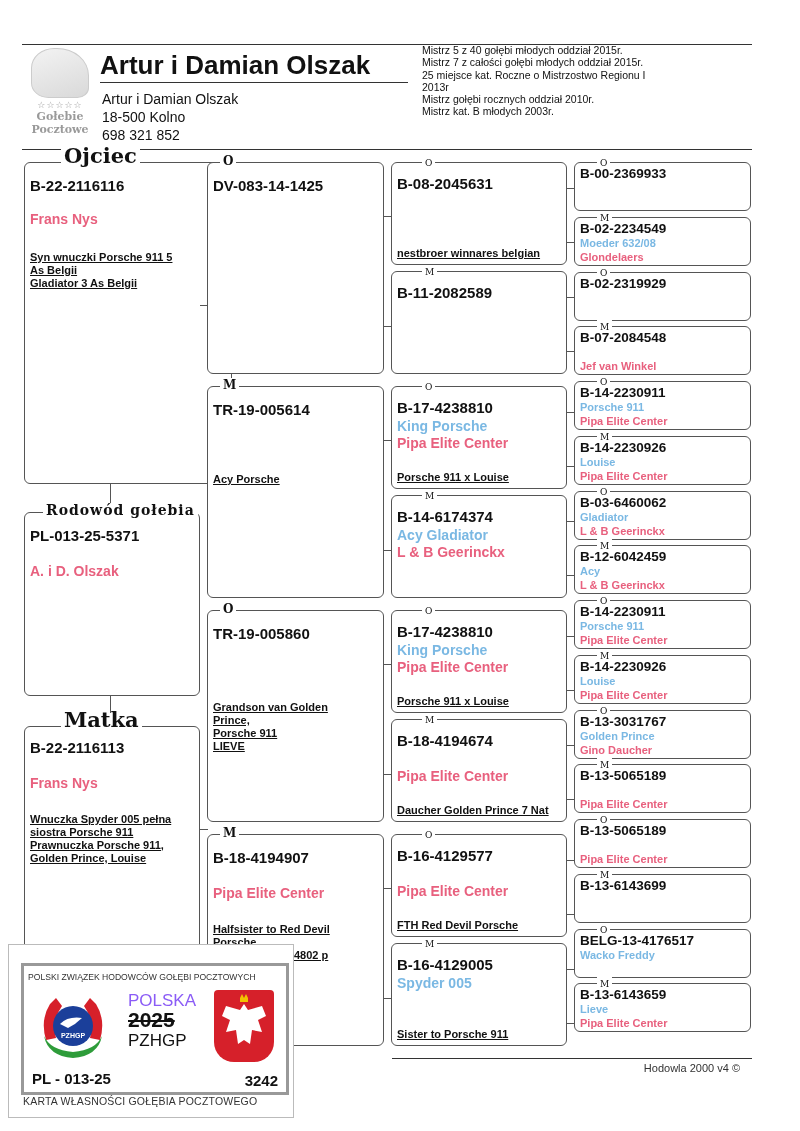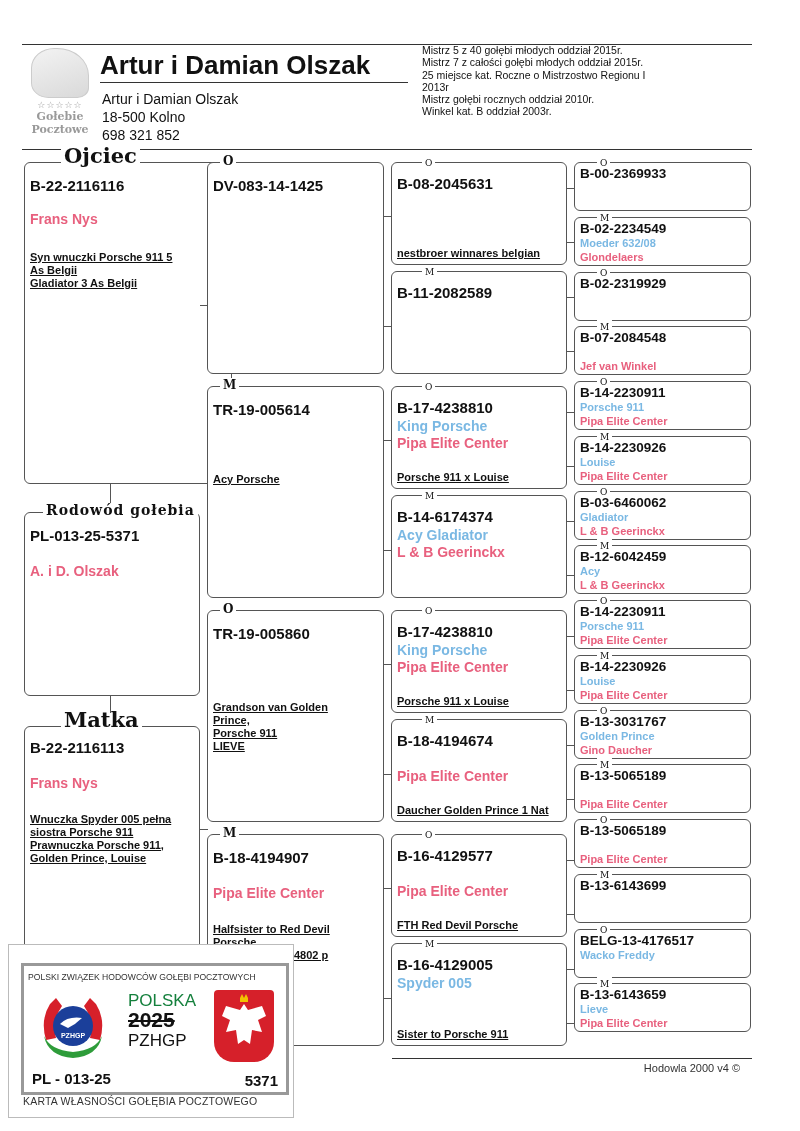--- a/index.html
+++ b/index.html
@@ -45,21 +45,21 @@
   <div>Artur i Damian Olszak</div>
   <div>18-500 Kolno</div>
   <div>698 321 852</div>
 </div>
 <div class="abs achievements">
   <div>Mistrz 5 z 40 gołębi młodych oddział 2015r.</div>
   <div>Mistrz 7 z całości gołębi młodych oddział 2015r.</div>
   <div>25 miejsce kat. Roczne o Mistrzostwo Regionu I</div>
   <div>2013r</div>
   <div>Mistrz gołębi rocznych oddział 2010r.</div>
-  <div>Winkel kat. B oddział 2003r.</div>
+  <div>Mistrz kat. B młodych 2003r.</div>
 </div>
 <div class="hr" style="left:22px; top:149px; width:730px;"></div>
 
 <div class="box" style="left:24px; top:162px; width:208px; height:322px;">
   <div class="lbl big">Ojciec</div>
   <div class="ring" style="left:5px; top:14px; font-size:15px;">B-22-2116116</div>
   <div class="pink" style="left:5px; top:48px; font-size:14px;">Frans Nys</div>
   <div class="note" style="left:5px; top:88px;">
     <div>Syn wnuczki Porsche 911 5</div>
     <div>As Belgii</div>
@@ -171,21 +171,21 @@
       <div class="pink" style="left:5px; top:48px; font-size:14px;">Pipa Elite Center</div>
       <div class="note" style="left:5px; top:84px;">Porsche 911 x Louise</div>
     </div>
     <div class="conn" style="left: 567px; top: 636px; width: 8px; height: 1.3px;"></div>
     <div class="conn" style="left: 567px; top: 690px; width: 8px; height: 1.3px;"></div>
     <div class="box" style="left: 391px; top: 719px; width: 176px; height: 103px;">
       <div class="lbl xs">M</div>
       <div class="ring" style="left:5px; top:12px; font-size:15px;">B-18-4194674</div>
       <div class="blue" style="left:5px; top:31px; font-size:14px;"></div>
       <div class="pink" style="left:5px; top:48px; font-size:14px;">Pipa Elite Center</div>
-      <div class="note" style="left:5px; top:84px;">Daucher Golden Prince 1 Nat</div>
+      <div class="note" style="left:5px; top:84px;">Daucher Golden Prince 7 Nat</div>
     </div>
     <div class="conn" style="left: 567px; top: 745px; width: 8px; height: 1.3px;"></div>
     <div class="conn" style="left: 567px; top: 799px; width: 8px; height: 1.3px;"></div>
     <div class="box" style="left: 391px; top: 834px; width: 176px; height: 103px;">
       <div class="lbl xs">O</div>
       <div class="ring" style="left:5px; top:12px; font-size:15px;">B-16-4129577</div>
       <div class="blue" style="left:5px; top:31px; font-size:14px;"></div>
       <div class="pink" style="left:5px; top:48px; font-size:14px;">Pipa Elite Center</div>
       <div class="note" style="left:5px; top:84px;">FTH Red Devil Porsche</div>
     </div>
@@ -306,29 +306,29 @@
     <div class="abs" style="left:14px; top:24px; width:70px; height:70px;">
       <svg width="70" height="70" viewBox="0 0 70 70">
         <path d="M8 50 Q2 30 12 14 L18 8 L24 16 Q14 30 18 48 Z" fill="#d6202a"></path>
         <path d="M62 50 Q68 30 58 14 L52 8 L46 16 Q56 30 52 48 Z" fill="#d6202a"></path>
         <path d="M6 46 Q10 66 35 68 Q60 66 64 46 Q58 60 35 62 Q12 60 6 46 Z" fill="#2e9c3a"></path>
         <circle cx="35" cy="36" r="20" fill="#1b3f9a"></circle>
         <path d="M22 34 Q30 26 44 28 Q38 34 30 38 Z" fill="#fff"></path>
         <text x="35" y="48" font-size="7" fill="#fff" text-anchor="middle" font-family="Liberation Sans, sans-serif" font-weight="bold">PZHGP</text>
       </svg>
     </div>
-    <div class="abs" style="left:104px; top:26px; font-size:17px; line-height:17px; color:#15803d;">POLSKA</div>
+    <div class="abs" style="left:104px; top:26px; font-size:17px; line-height:17px; color:#8b5cf6;">POLSKA</div>
     <div class="abs" style="left:104px; top:44px; font-size:21px; font-weight:bold; line-height:20px; color:#111; text-decoration:line-through;">2025</div>
     <div class="abs" style="left:104px; top:66px; font-size:17px; line-height:17px; color:#111;">PZHGP</div>
     <div class="abs" style="left:190px; top:24px; width:60px; height:72px; background:#d6202a; border-radius:4px 4px 20px 20px;">
       <svg width="60" height="72" viewBox="0 0 60 72">
         <path d="M30 14 L34 20 L48 16 L52 26 L44 30 L48 42 L38 40 L36 54 L30 50 L24 54 L22 40 L12 42 L16 30 L8 26 L12 16 L26 20 Z" fill="#fff"></path>
         <path d="M26 8 L28 4 L30 8 L32 4 L34 8 L34 12 L26 12 Z" fill="#f2c200"></path>
       </svg>
     </div>
     <div class="abs" style="left:8px; top:104px; font-size:15px; font-weight:bold;">PL - 013-25</div>
-    <div class="abs" style="right:8px; top:106px; font-size:15px; font-weight:bold;">5371</div>
+    <div class="abs" style="right:8px; top:106px; font-size:15px; font-weight:bold;">3242</div>
   </div>
   <div class="abs" style="left:14px; top:150px; font-size:10.5px; color:#333; letter-spacing:0.2px;">KARTA  WŁASNOŚCI GOŁĘBIA POCZTOWEGO</div>
 </div>
 
 <div class="hr" style="left:392px; top:1058px; width:360px;"></div>
 <div class="abs footer">Hodowla 2000 v4 ©</div>
 
 </body></html>

